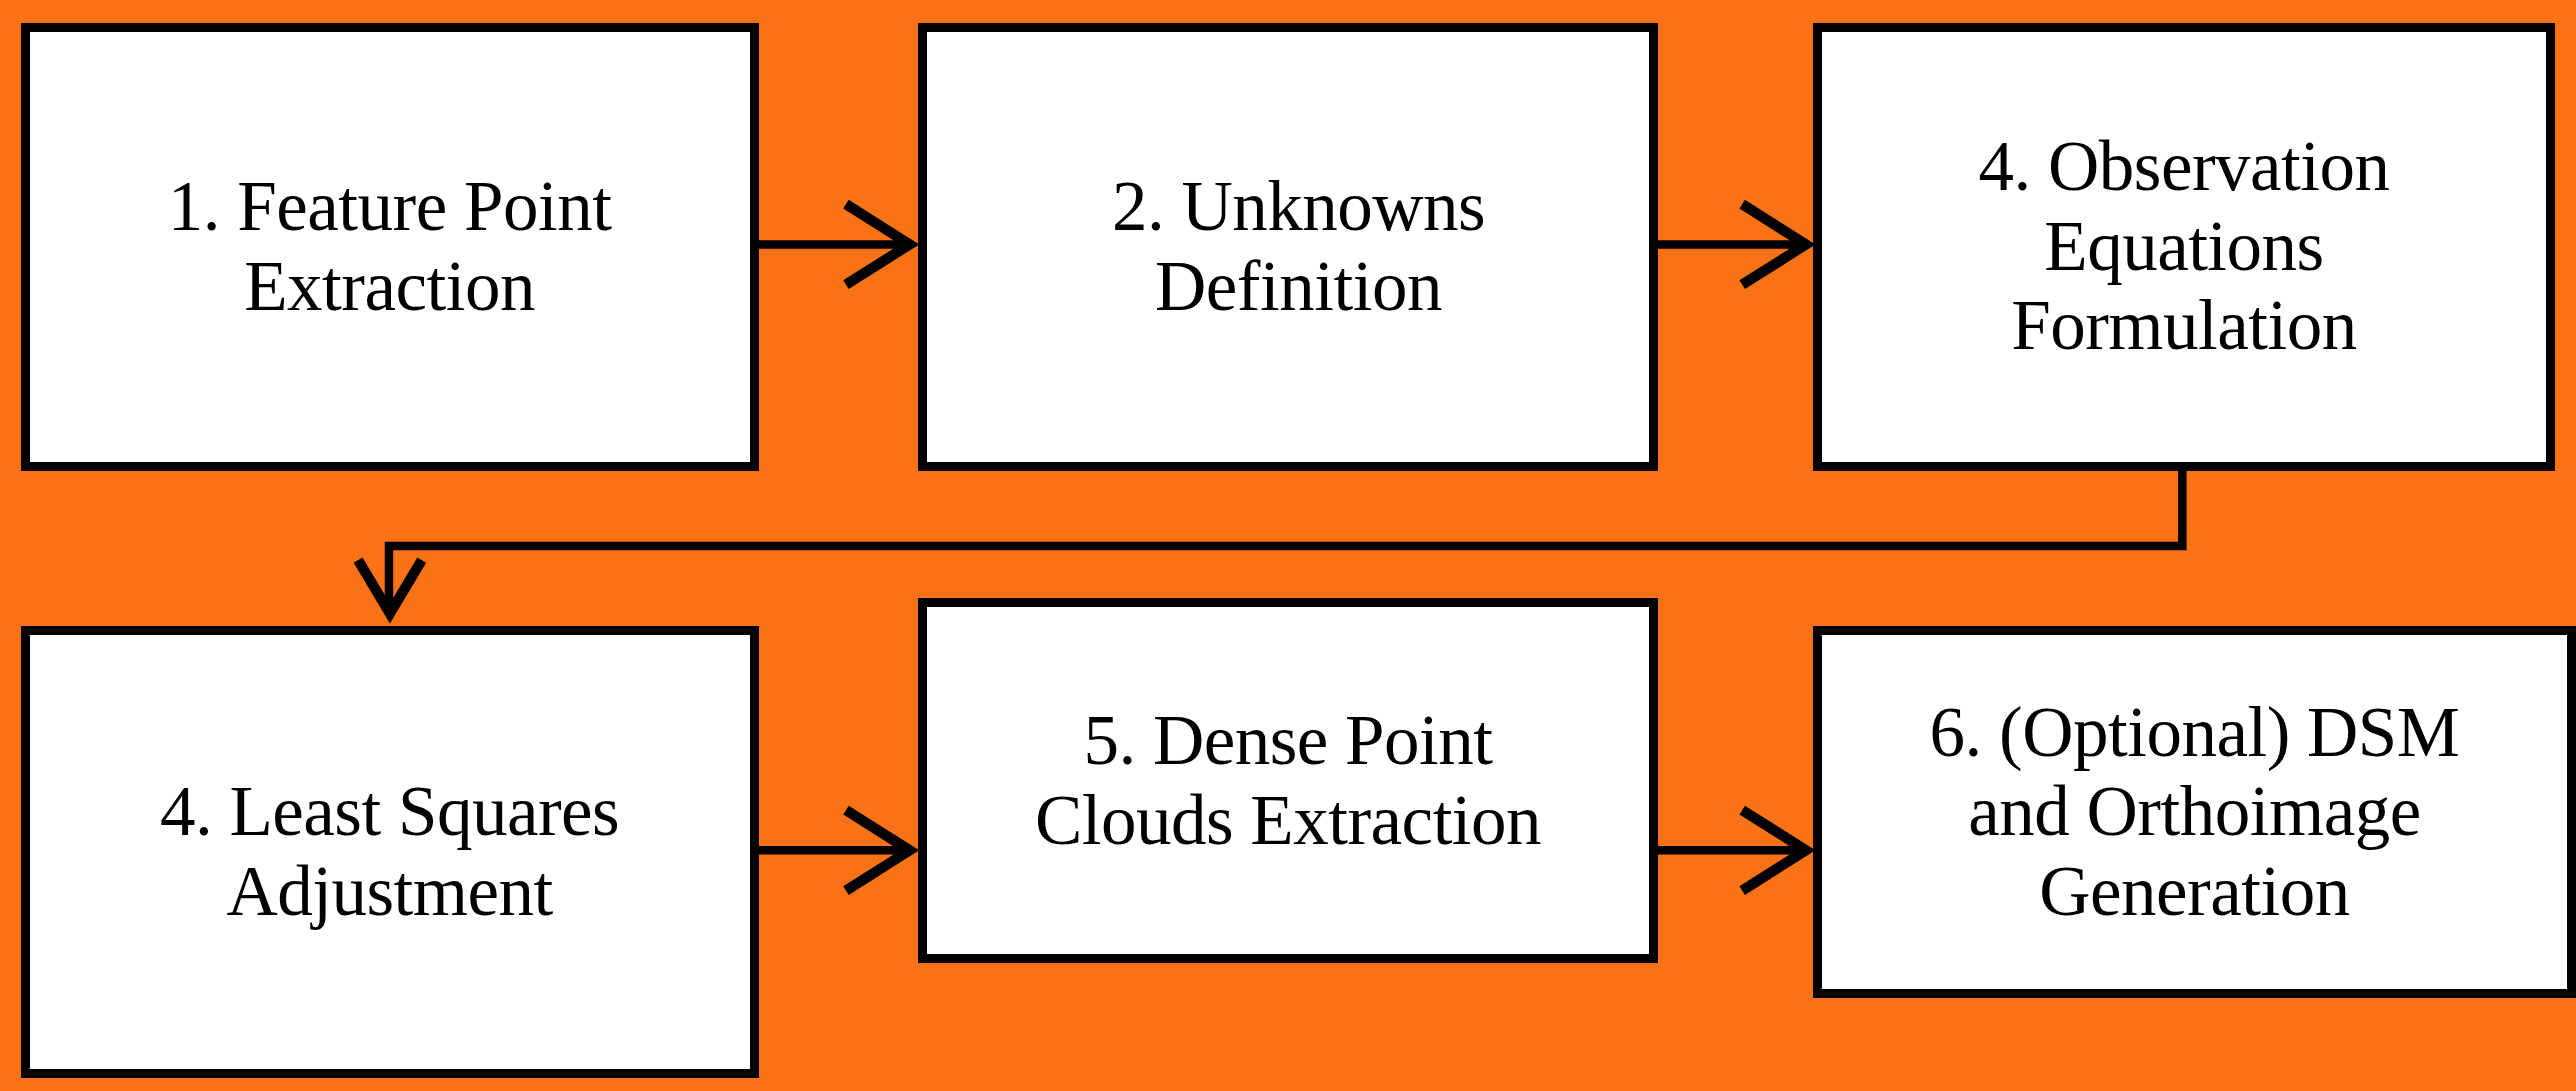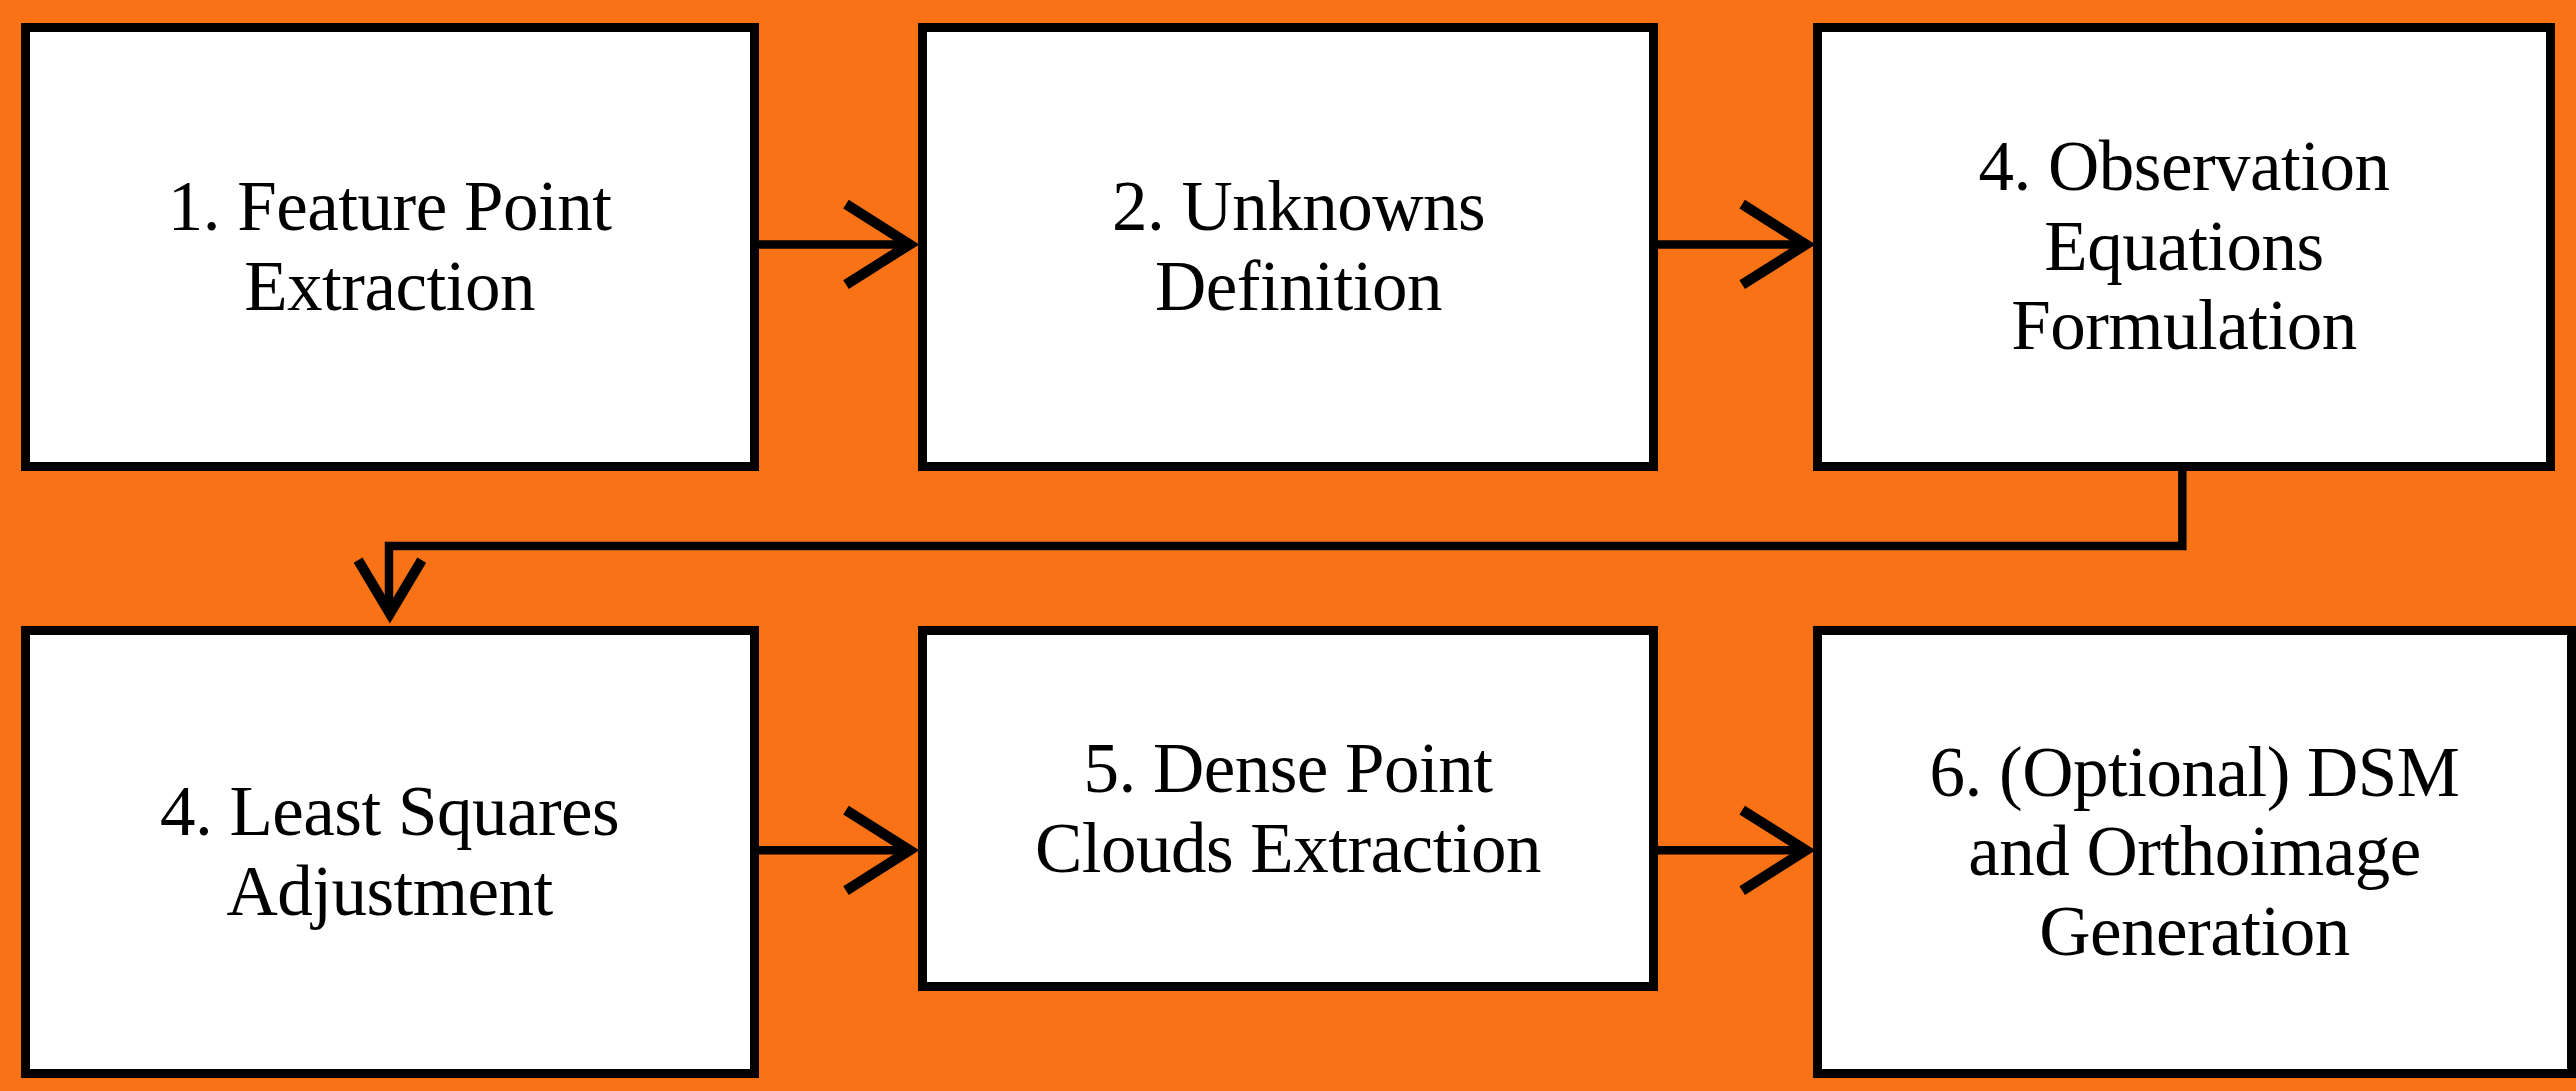--- a/index.html
+++ b/index.html
@@ -39,22 +39,22 @@
     box-sizing: border-box;
   }
 
   
   #node-1 { left: 20.6px;   top: 22.5px;  width: 738px;  height: 448px; }
   #node-2 { left: 918px;  top: 22.5px;  width: 740px;  height: 448px; padding-left: 21px; }
   #node-3 { left: 1813px; top: 22.5px;  width: 742px;  height: 448px; }
 
   
   #node-4 { left: 20.6px;   top: 626px; width: 738px;  height: 452px; }
-  #node-5 { left: 918px;  top: 626px; width: 740px;  height: 365px; justify-content: center; }
-  #node-6 { left: 1813px; top: 626px; width: 763px;  height: 452px; }
+  #node-5 { left: 918px;  top: 598px; width: 740px;  height: 365px; justify-content: center; }
+  #node-6 { left: 1813px; top: 626px; width: 763px;  height: 372px; }
 
   
   #connectors {
     position: absolute;
     left: 0;
     top: 0;
     width: 2576px;
     height: 1091px;
     pointer-events: none;
   }

